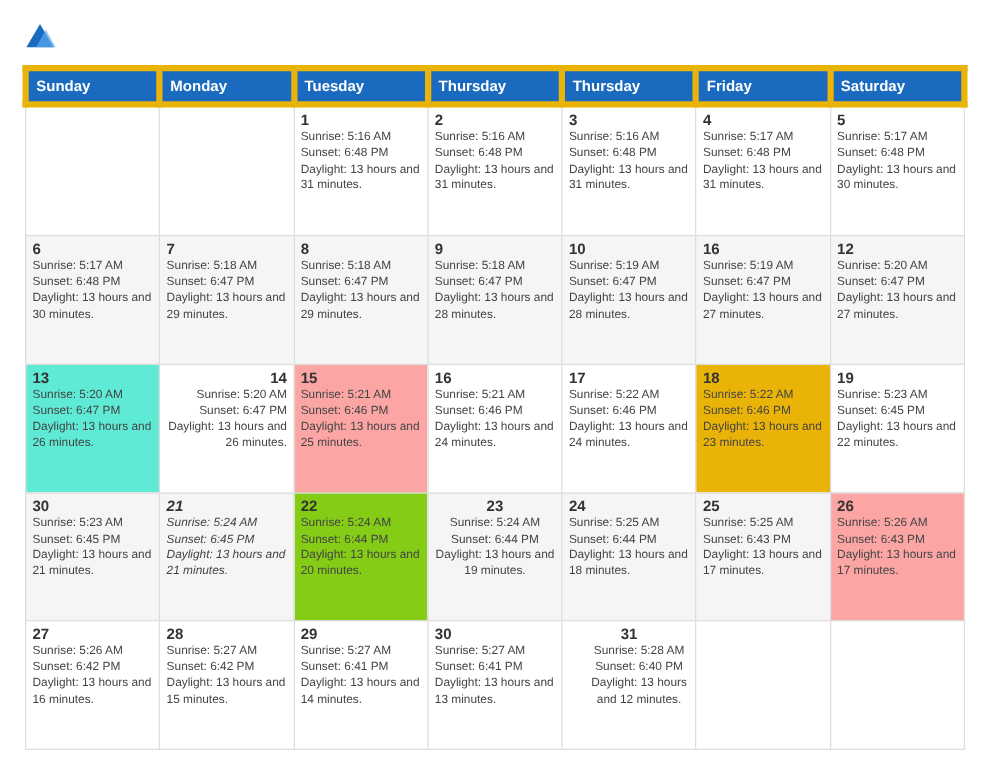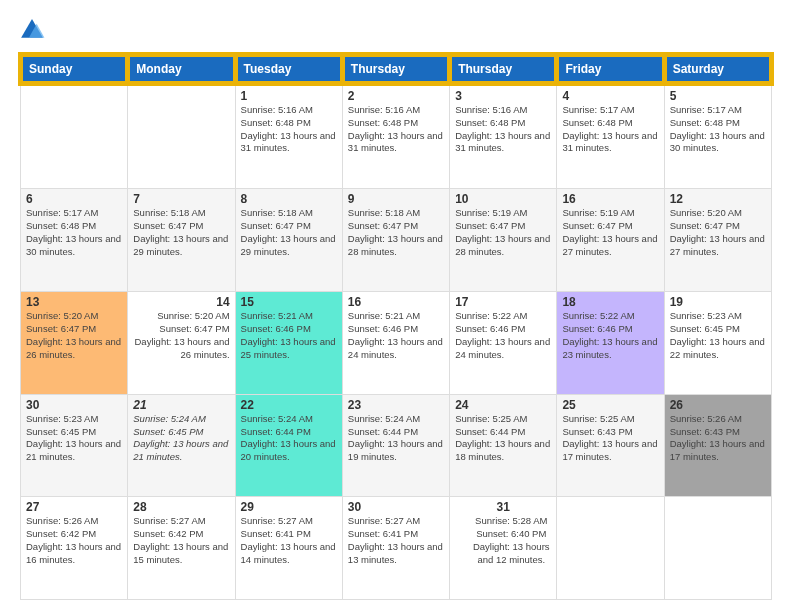--- a/index.html
+++ b/index.html
@@ -204,51 +204,51 @@
 Daylight: 13 hours and 27 minutes.</div>
           </td>
           <td style="background-color: rgb(245, 245, 245);">
             <span class="day-number">12</span>
             <div class="day-info" style="white-space: pre-line;">Sunrise: 5:20 AM
 Sunset: 6:47 PM
 Daylight: 13 hours and 27 minutes.</div>
           </td>
         </tr>
         <tr>
-          <td style="background-color: #fdba74;">
+          <td style="background-color: #5eead4;">
             <span class="day-number">13</span>
             <div class="day-info" style="white-space: pre-line;">Sunrise: 5:20 AM
 Sunset: 6:47 PM
 Daylight: 13 hours and 26 minutes.</div>
           </td>
           <td style="background-color: rgb(255, 255, 255); text-align: right;">
             <span class="day-number">14</span>
             <div class="day-info" style="white-space: pre-line;">Sunrise: 5:20 AM
 Sunset: 6:47 PM
 Daylight: 13 hours and 26 minutes.</div>
           </td>
-          <td style="background-color: #5eead4;">
+          <td style="background-color: #fca5a5;">
             <span class="day-number">15</span>
             <div class="day-info" style="white-space: pre-line;">Sunrise: 5:21 AM
 Sunset: 6:46 PM
 Daylight: 13 hours and 25 minutes.</div>
           </td>
           <td style="background-color: rgb(255, 255, 255);">
             <span class="day-number">16</span>
             <div class="day-info" style="white-space: pre-line;">Sunrise: 5:21 AM
 Sunset: 6:46 PM
 Daylight: 13 hours and 24 minutes.</div>
           </td>
           <td style="background-color: rgb(255, 255, 255);">
             <span class="day-number">17</span>
             <div class="day-info" style="white-space: pre-line;">Sunrise: 5:22 AM
 Sunset: 6:46 PM
 Daylight: 13 hours and 24 minutes.</div>
           </td>
-          <td style="background-color: #c4b5fd;">
+          <td style="background-color: #eab308;">
             <span class="day-number">18</span>
             <div class="day-info" style="white-space: pre-line;">Sunrise: 5:22 AM
 Sunset: 6:46 PM
 Daylight: 13 hours and 23 minutes.</div>
           </td>
           <td style="background-color: rgb(255, 255, 255); margin-left: 44px;">
             <span class="day-number">19</span>
             <div class="day-info" style="white-space: pre-line;">Sunrise: 5:23 AM
 Sunset: 6:45 PM
 Daylight: 13 hours and 22 minutes.</div>
@@ -260,45 +260,45 @@
             <div class="day-info" style="white-space: pre-line;">Sunrise: 5:23 AM
 Sunset: 6:45 PM
 Daylight: 13 hours and 21 minutes.</div>
           </td>
           <td style="background-color: rgb(245, 245, 245); font-style: italic;">
             <span class="day-number">21</span>
             <div class="day-info" style="white-space: pre-line;">Sunrise: 5:24 AM
 Sunset: 6:45 PM
 Daylight: 13 hours and 21 minutes.</div>
           </td>
-          <td style="background-color: #5eead4;">
+          <td style="background-color: #84cc16;">
             <span class="day-number">22</span>
             <div class="day-info" style="white-space: pre-line;">Sunrise: 5:24 AM
 Sunset: 6:44 PM
 Daylight: 13 hours and 20 minutes.</div>
           </td>
-          <td style="background-color: rgb(245, 245, 245);">
+          <td style="background-color: rgb(245, 245, 245); text-align: center;">
             <span class="day-number">23</span>
             <div class="day-info" style="white-space: pre-line;">Sunrise: 5:24 AM
 Sunset: 6:44 PM
 Daylight: 13 hours and 19 minutes.</div>
           </td>
           <td style="background-color: rgb(245, 245, 245);">
             <span class="day-number">24</span>
             <div class="day-info" style="white-space: pre-line;">Sunrise: 5:25 AM
 Sunset: 6:44 PM
 Daylight: 13 hours and 18 minutes.</div>
           </td>
           <td style="background-color: rgb(245, 245, 245);">
             <span class="day-number">25</span>
             <div class="day-info" style="white-space: pre-line;">Sunrise: 5:25 AM
 Sunset: 6:43 PM
 Daylight: 13 hours and 17 minutes.</div>
           </td>
-          <td style="background-color: #a3a3a3; margin-left: 28px;">
+          <td style="background-color: #fca5a5; margin-left: 28px;">
             <span class="day-number">26</span>
             <div class="day-info" style="white-space: pre-line;">Sunrise: 5:26 AM
 Sunset: 6:43 PM
 Daylight: 13 hours and 17 minutes.</div>
           </td>
         </tr>
         <tr>
           <td style="background-color: rgb(255, 255, 255);">
             <span class="day-number">27</span>
             <div class="day-info" style="white-space: pre-line;">Sunrise: 5:26 AM

